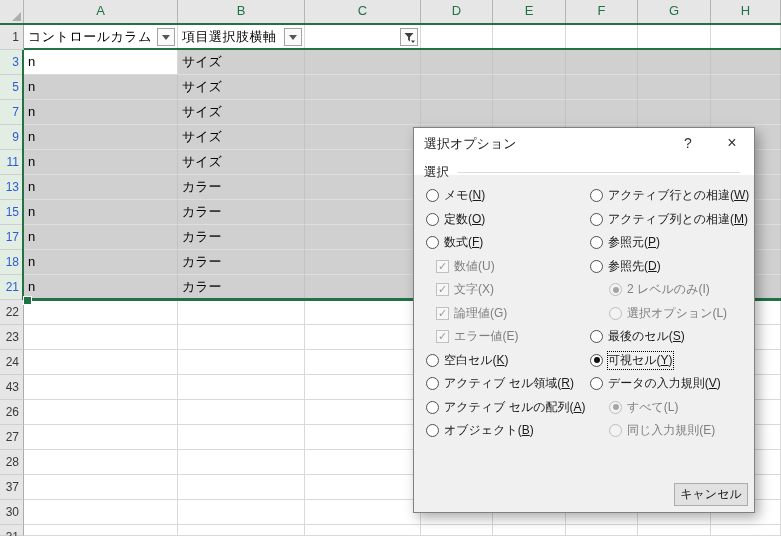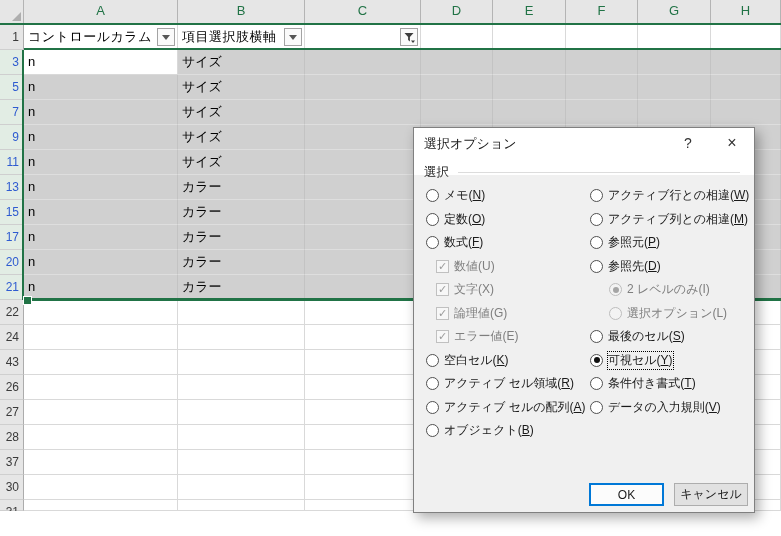--- a/index.html
+++ b/index.html
@@ -200,21 +200,21 @@
         <div class="cell selcell" style="width: 154px; flex: 0 0 154px;">n</div>
         <div class="cell selcell" style="width: 127px; flex: 0 0 127px;">カラー</div>
         <div class="cell selcell" style="width: 116px; flex: 0 0 116px;"></div>
         <div class="cell selcell" style="width: 72px; flex: 0 0 72px;"></div>
         <div class="cell selcell" style="width: 73px; flex: 0 0 73px;"></div>
         <div class="cell selcell" style="width: 72px; flex: 0 0 72px;"></div>
         <div class="cell selcell" style="width: 73px; flex: 0 0 73px;"></div>
         <div class="cell selcell" style="width: 70px; flex: 0 0 70px;"></div>
       </div>
       <div class="srow">
-        <div class="gut sel">20</div>
+        <div class="gut sel">18</div>
         <div class="cell selcell" style="width: 154px; flex: 0 0 154px;">n</div>
         <div class="cell selcell" style="width: 127px; flex: 0 0 127px;">カラー</div>
         <div class="cell selcell" style="width: 116px; flex: 0 0 116px;"></div>
         <div class="cell selcell" style="width: 72px; flex: 0 0 72px;"></div>
         <div class="cell selcell" style="width: 73px; flex: 0 0 73px;"></div>
         <div class="cell selcell" style="width: 72px; flex: 0 0 72px;"></div>
         <div class="cell selcell" style="width: 73px; flex: 0 0 73px;"></div>
         <div class="cell selcell" style="width: 70px; flex: 0 0 70px;"></div>
       </div>
       <div class="srow">
@@ -223,20 +223,31 @@
         <div class="cell selcell" style="width: 127px; flex: 0 0 127px;">カラー</div>
         <div class="cell selcell" style="width: 116px; flex: 0 0 116px;"></div>
         <div class="cell selcell" style="width: 72px; flex: 0 0 72px;"></div>
         <div class="cell selcell" style="width: 73px; flex: 0 0 73px;"></div>
         <div class="cell selcell" style="width: 72px; flex: 0 0 72px;"></div>
         <div class="cell selcell" style="width: 73px; flex: 0 0 73px;"></div>
         <div class="cell selcell" style="width: 70px; flex: 0 0 70px;"></div>
       </div>
       <div class="srow">
         <div class="gut">22</div>
+        <div class="cell" style="width: 154px; flex: 0 0 154px;"></div>
+        <div class="cell" style="width: 127px; flex: 0 0 127px;"></div>
+        <div class="cell" style="width: 116px; flex: 0 0 116px;"></div>
+        <div class="cell" style="width: 72px; flex: 0 0 72px;"></div>
+        <div class="cell" style="width: 73px; flex: 0 0 73px;"></div>
+        <div class="cell" style="width: 72px; flex: 0 0 72px;"></div>
+        <div class="cell" style="width: 73px; flex: 0 0 73px;"></div>
+        <div class="cell" style="width: 70px; flex: 0 0 70px;"></div>
+      </div>
+      <div class="srow">
+        <div class="gut">23</div>
         <div class="cell" style="width: 154px; flex: 0 0 154px;"></div>
         <div class="cell" style="width: 127px; flex: 0 0 127px;"></div>
         <div class="cell" style="width: 116px; flex: 0 0 116px;"></div>
         <div class="cell" style="width: 72px; flex: 0 0 72px;"></div>
         <div class="cell" style="width: 73px; flex: 0 0 73px;"></div>
         <div class="cell" style="width: 72px; flex: 0 0 72px;"></div>
         <div class="cell" style="width: 73px; flex: 0 0 73px;"></div>
         <div class="cell" style="width: 70px; flex: 0 0 70px;"></div>
       </div>
       <div class="srow">
@@ -416,24 +427,27 @@
         <div class="opt">
           <div class="icon-radio"></div>
           <div class="optlabel">最後のセル(<u>S</u>)</div>
         </div>
         <div class="opt focused">
           <div class="icon-radio checked"></div>
           <div class="optlabel">可視セル(<u>Y</u>)</div>
         </div>
         <div class="opt">
           <div class="icon-radio"></div>
-          <div class="optlabel">条件付き書式(<u>T</u>)</div>
-        </div>
-        <div class="opt">
-          <div class="icon-radio"></div>
           <div class="optlabel">データの入力規則(<u>V</u>)</div>
         </div>
-      </div>
-    <button class="btn ok">OK</button>
+        <div class="opt indent disabled">
+          <div class="icon-radio checked"></div>
+          <div class="optlabel">すべて(L)</div>
+        </div>
+        <div class="opt indent disabled">
+          <div class="icon-radio"></div>
+          <div class="optlabel">同じ入力規則(E)</div>
+        </div>
+      </div>
     <button class="btn cancel">キャンセル</button>
   </div>
 
 </div>
 
 </body></html>

